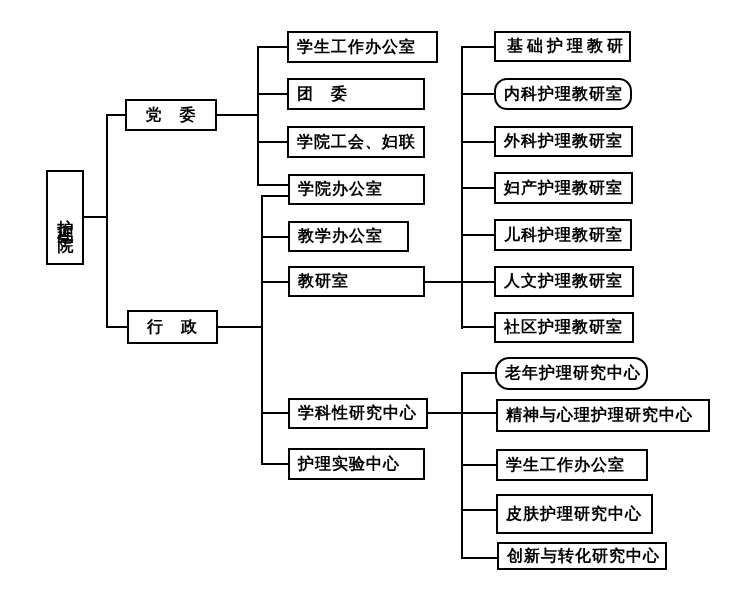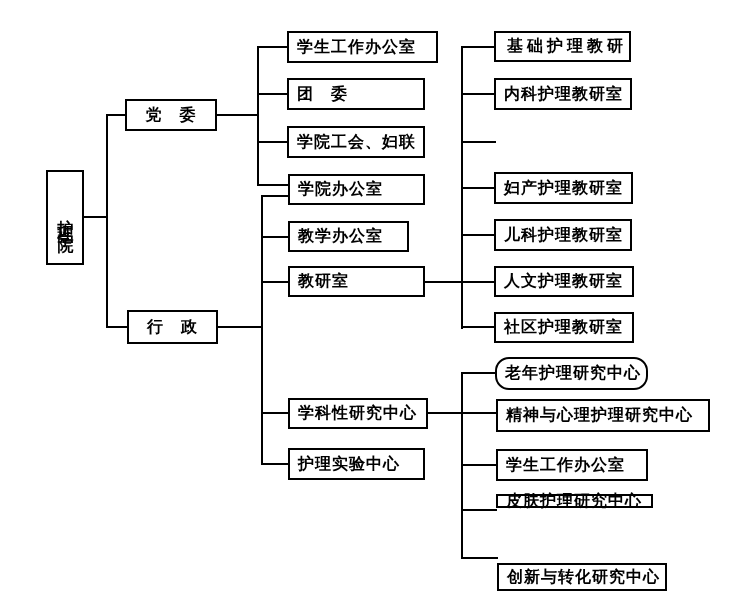--- a/index.html
+++ b/index.html
@@ -34,31 +34,32 @@
   <div class="node" style="left:287px; top:31px;  width:151px; height:32px;">学生工作办公室</div>
   <div class="node" style="left:287px; top:78px;  width:138px; height:32px;">团　委</div>
   <div class="node" style="left:287px; top:126px; width:138px; height:32px;">学院工会、妇联</div>
   <div class="node" style="left:288px; top:174px; width:137px; height:31px;">学院办公室</div>
   <div class="node" style="left:288px; top:221px; width:121px; height:31px;">教学办公室</div>
   <div class="node" style="left:288px; top:266px; width:137px; height:31px;">教研室</div>
   <div class="node" style="left:288px; top:398px; width:140px; height:31px;">学科性研究中心</div>
   <div class="node" style="left:288px; top:448px; width:137px; height:32px;">护理实验中心</div>
 
   <div class="node spread" style="left:494px; top:31px; width:137px; height:31px;">基础护理教研</div>
-  <div class="node" style="left:494px; top:78px;  width:138px; height:32px;">内科护理教研室</div>
+  <div class="node" style="left:494px; top:78px;  width:138px; height:32px;border-radius:13px;">内科护理教研室</div>
+  <div class="node" style="left:494px; top:126px; width:139px; height:31px;">外科护理教研室</div>
   <div class="node" style="left:494px; top:172px; width:139px; height:32px;">妇产护理教研室</div>
   <div class="node" style="left:494px; top:219px; width:138px; height:32px;">儿科护理教研室</div>
   <div class="node" style="left:494px; top:266px; width:140px; height:31px;">人文护理教研室</div>
   <div class="node" style="left:494px; top:312px; width:140px; height:31px;">社区护理教研室</div>
 
   <div class="node" style="left:495px; top:357px; width:153px; height:33px;border-radius:14px;">老年护理研究中心</div>
   <div class="node" style="left:496px; top:399px; width:214px; height:33px;">精神与心理护理研究中心</div>
   <div class="node" style="left:496px; top:449px; width:152px; height:32px;">学生工作办公室</div>
-  <div class="node" style="left:496px; top:494px; width:157px; height:14px;">皮肤护理研究中心</div>
-  <div class="node" style="left:497px; top:542px; width:170px; height:28px;margin-top:21px;">创新与转化研究中心</div>
+  <div class="node" style="left:496px; top:494px; width:157px; height:40px;">皮肤护理研究中心</div>
+  <div class="node" style="left:497px; top:542px; width:170px; height:28px;">创新与转化研究中心</div>
 
   <div class="ln" style="left:82px;  top:216px; width:26px;  height:2px;"></div>
   <div class="ln" style="left:106px; top:114px; width:2px;   height:214px;"></div>
   <div class="ln" style="left:106px; top:114px; width:21px;  height:2px;"></div>
   <div class="ln" style="left:106px; top:326px; width:23px;  height:2px;"></div>
 
   <div class="ln" style="left:215px; top:114px; width:44px;  height:2px;"></div>
   <div class="ln" style="left:257px; top:46px;  width:2px;   height:140px;"></div>
   <div class="ln" style="left:257px; top:46px;  width:32px;  height:2px;"></div>
   <div class="ln" style="left:257px; top:93px;  width:32px;  height:2px;"></div>

